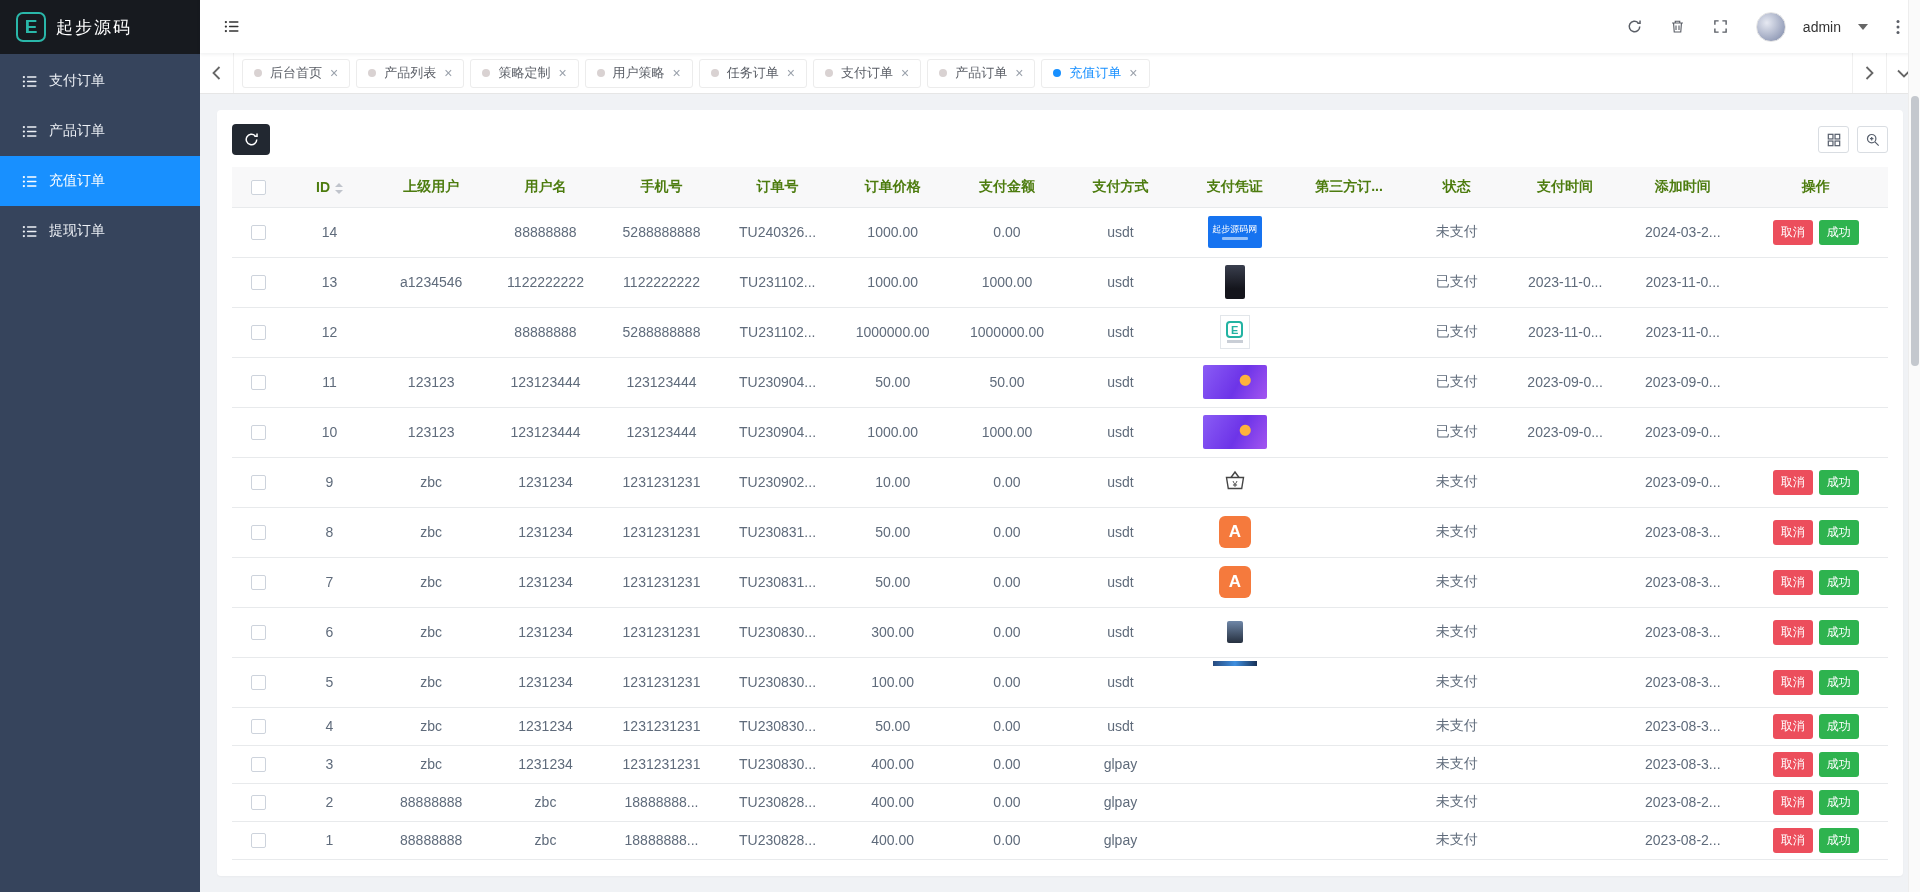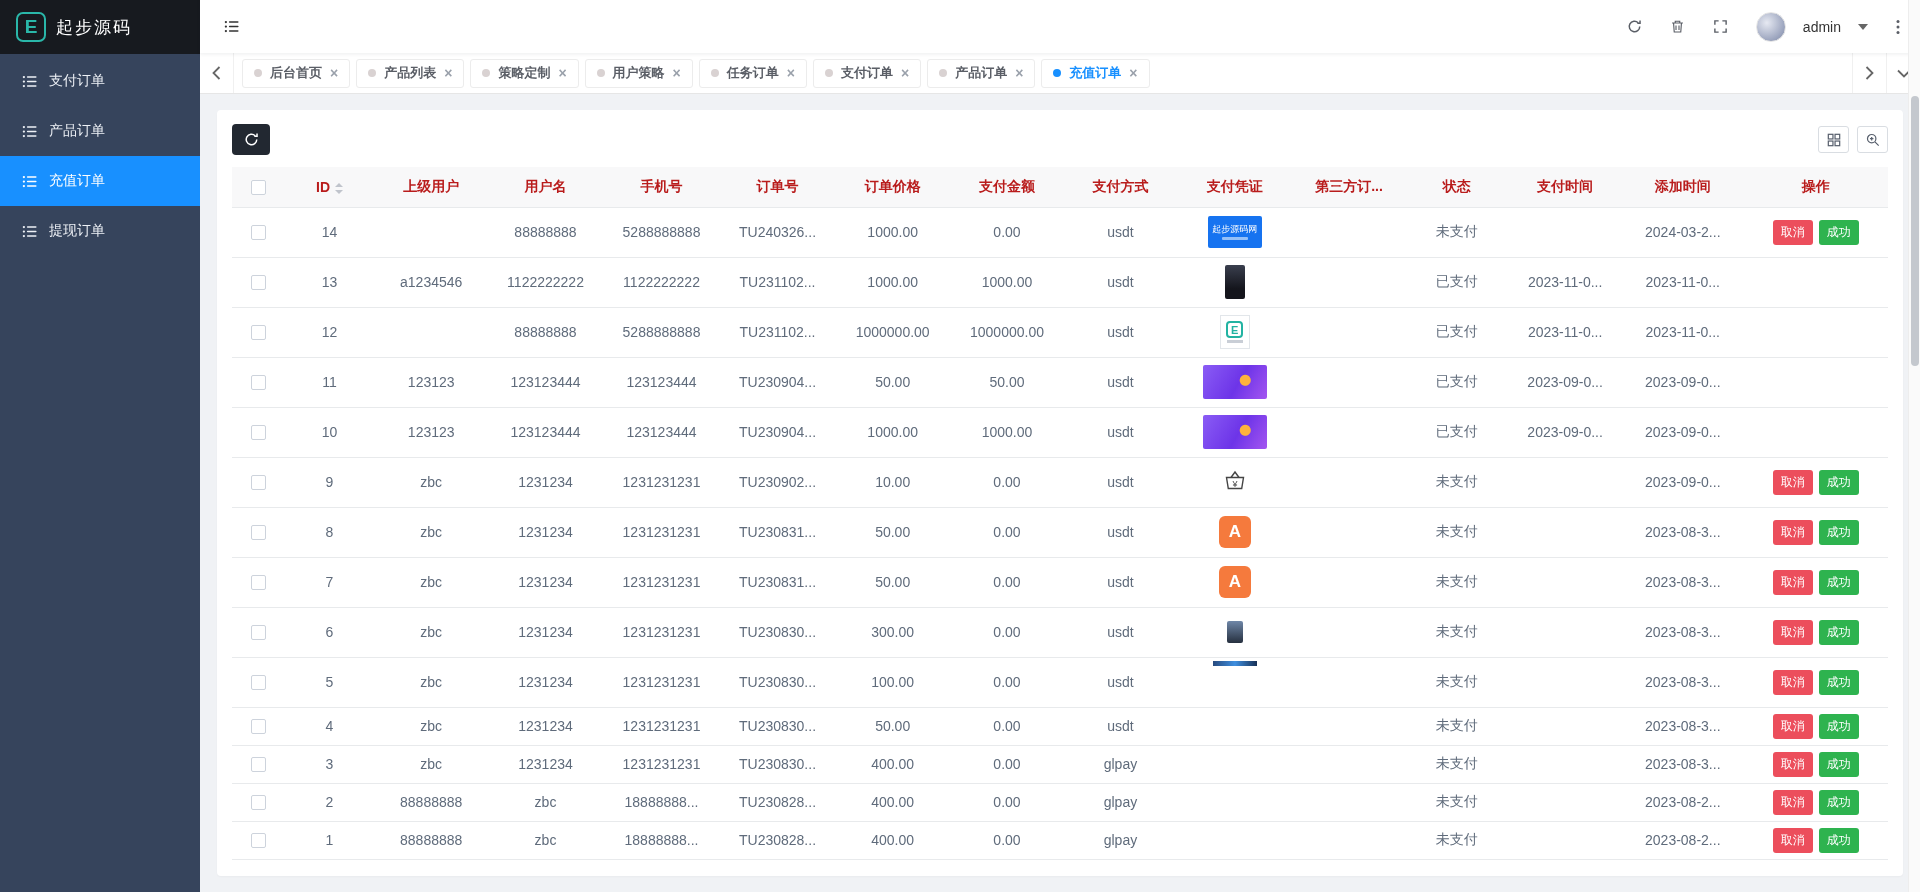--- a/index.html
+++ b/index.html
@@ -31,38 +31,38 @@
   .user { display:flex; align-items:center; gap:17px; padding:0 14px; height:100%; cursor:pointer; }
   .avatar { width:30px; height:30px; border-radius:50%; border:1px solid #e5e5e5;
             background:radial-gradient(circle at 35% 35%, #e6e9f2, #9aa3bd 70%, #7d879f); }
   .user-name { font-size:14px; color:#333; }
   .caret { color:#666; display:flex; }
 
   
   .tabbar { height:41px; flex:0 0 41px; background:#fff; border-bottom:1px solid #e6e6e6; display:flex; align-items:stretch; }
   .tab-scroll { width:34px; display:flex; align-items:center; justify-content:center; color:#666; cursor:pointer; border-right:1px solid #f0f0f0; background:#fff; }
   .tab-scroll.right { border-right:none; border-left:1px solid #f0f0f0; }
-  .tabs { flex:1; display:flex; align-items:center; gap:6px; padding:0 8px; overflow:hidden;font-weight:bold; }
+  .tabs { flex:1; display:flex; align-items:center; gap:6px; padding:0 8px; overflow:hidden; }
   .tab { height:29px; border:1px solid #ececec; border-radius:3px; background:#fff; display:inline-flex; align-items:center; gap:8px; padding:0 11px; font-size:13px; color:#5a5e66; cursor:pointer; white-space:nowrap; }
   .tab.active { color:#1890ff; }
   .tab-dot { width:8px; height:8px; border-radius:50%; background:#d9d2d2; }
   .tab.active .tab-dot { background:#1890ff; }
   .tab-close { font-size:14px; color:#9aa1ab; line-height:1; cursor:pointer; }
 
   
   .content { flex:1; background:#f0f2f5; padding:16px 17px; overflow:hidden; }
   .card { background:#fff; border-radius:4px; height:100%; padding:14px 15px; overflow:hidden; box-shadow:0 1px 2px rgba(0,0,0,.03); }
   .toolbar { display:flex; justify-content:space-between; align-items:center; margin-bottom:12px; }
   .refresh-btn { width:38px; height:31px; background:#222831; border:none; border-radius:4px; color:#fff; display:flex; align-items:center; justify-content:center; cursor:pointer; }
   .toolbar-right { display:flex; }
   .tool-btn { width:31px; height:27px; border:1px solid #d9dde2; background:#fff; border-radius:3px; color:#59616e; display:flex; align-items:center; justify-content:center; margin-left:8px; cursor:pointer; }
 
   
   table.grid { width:100%; border-collapse:collapse; table-layout:fixed; font-size:14px; color:#5f6b7b; }
-  .grid thead th { background:#f8f8f9; border-bottom:1px solid #e8eaec; height:40px; font-weight:bold; color:#b91c1c; text-align:center; overflow:hidden; white-space:nowrap; }
+  .grid thead th { background:#f8f8f9; border-bottom:1px solid #e8eaec; height:40px; font-weight:bold; color:#4d7c0f; text-align:center; overflow:hidden; white-space:nowrap; }
   .grid td { border-bottom:1px solid #e8eaec; text-align:center; vertical-align:middle; overflow:hidden; white-space:nowrap; }
   tr.tall td { height:50px; }
   tr.short td { height:38px; }
   .cb { display:inline-block; width:15px; height:15px; border:1px solid #cdd3dc; border-radius:2px; background:#fff; vertical-align:middle; cursor:pointer; }
   .sort { display:inline-flex; flex-direction:column; margin-left:5px; vertical-align:middle; cursor:pointer; }
   .sort i { display:block; width:0; height:0; border:4px solid transparent; }
   .sort .up { border-bottom-color:#c0c4cc; border-top-width:0; margin-bottom:3px; }
   .sort .down { border-top-color:#c0c4cc; border-bottom-width:0; }
   .btn { border:none; color:#fff; font-size:12px; padding:4px 8px; border-radius:3px; margin:0 3px; cursor:pointer; font-family:inherit; }
   .btn-cancel { background:#ec4e5c; }

